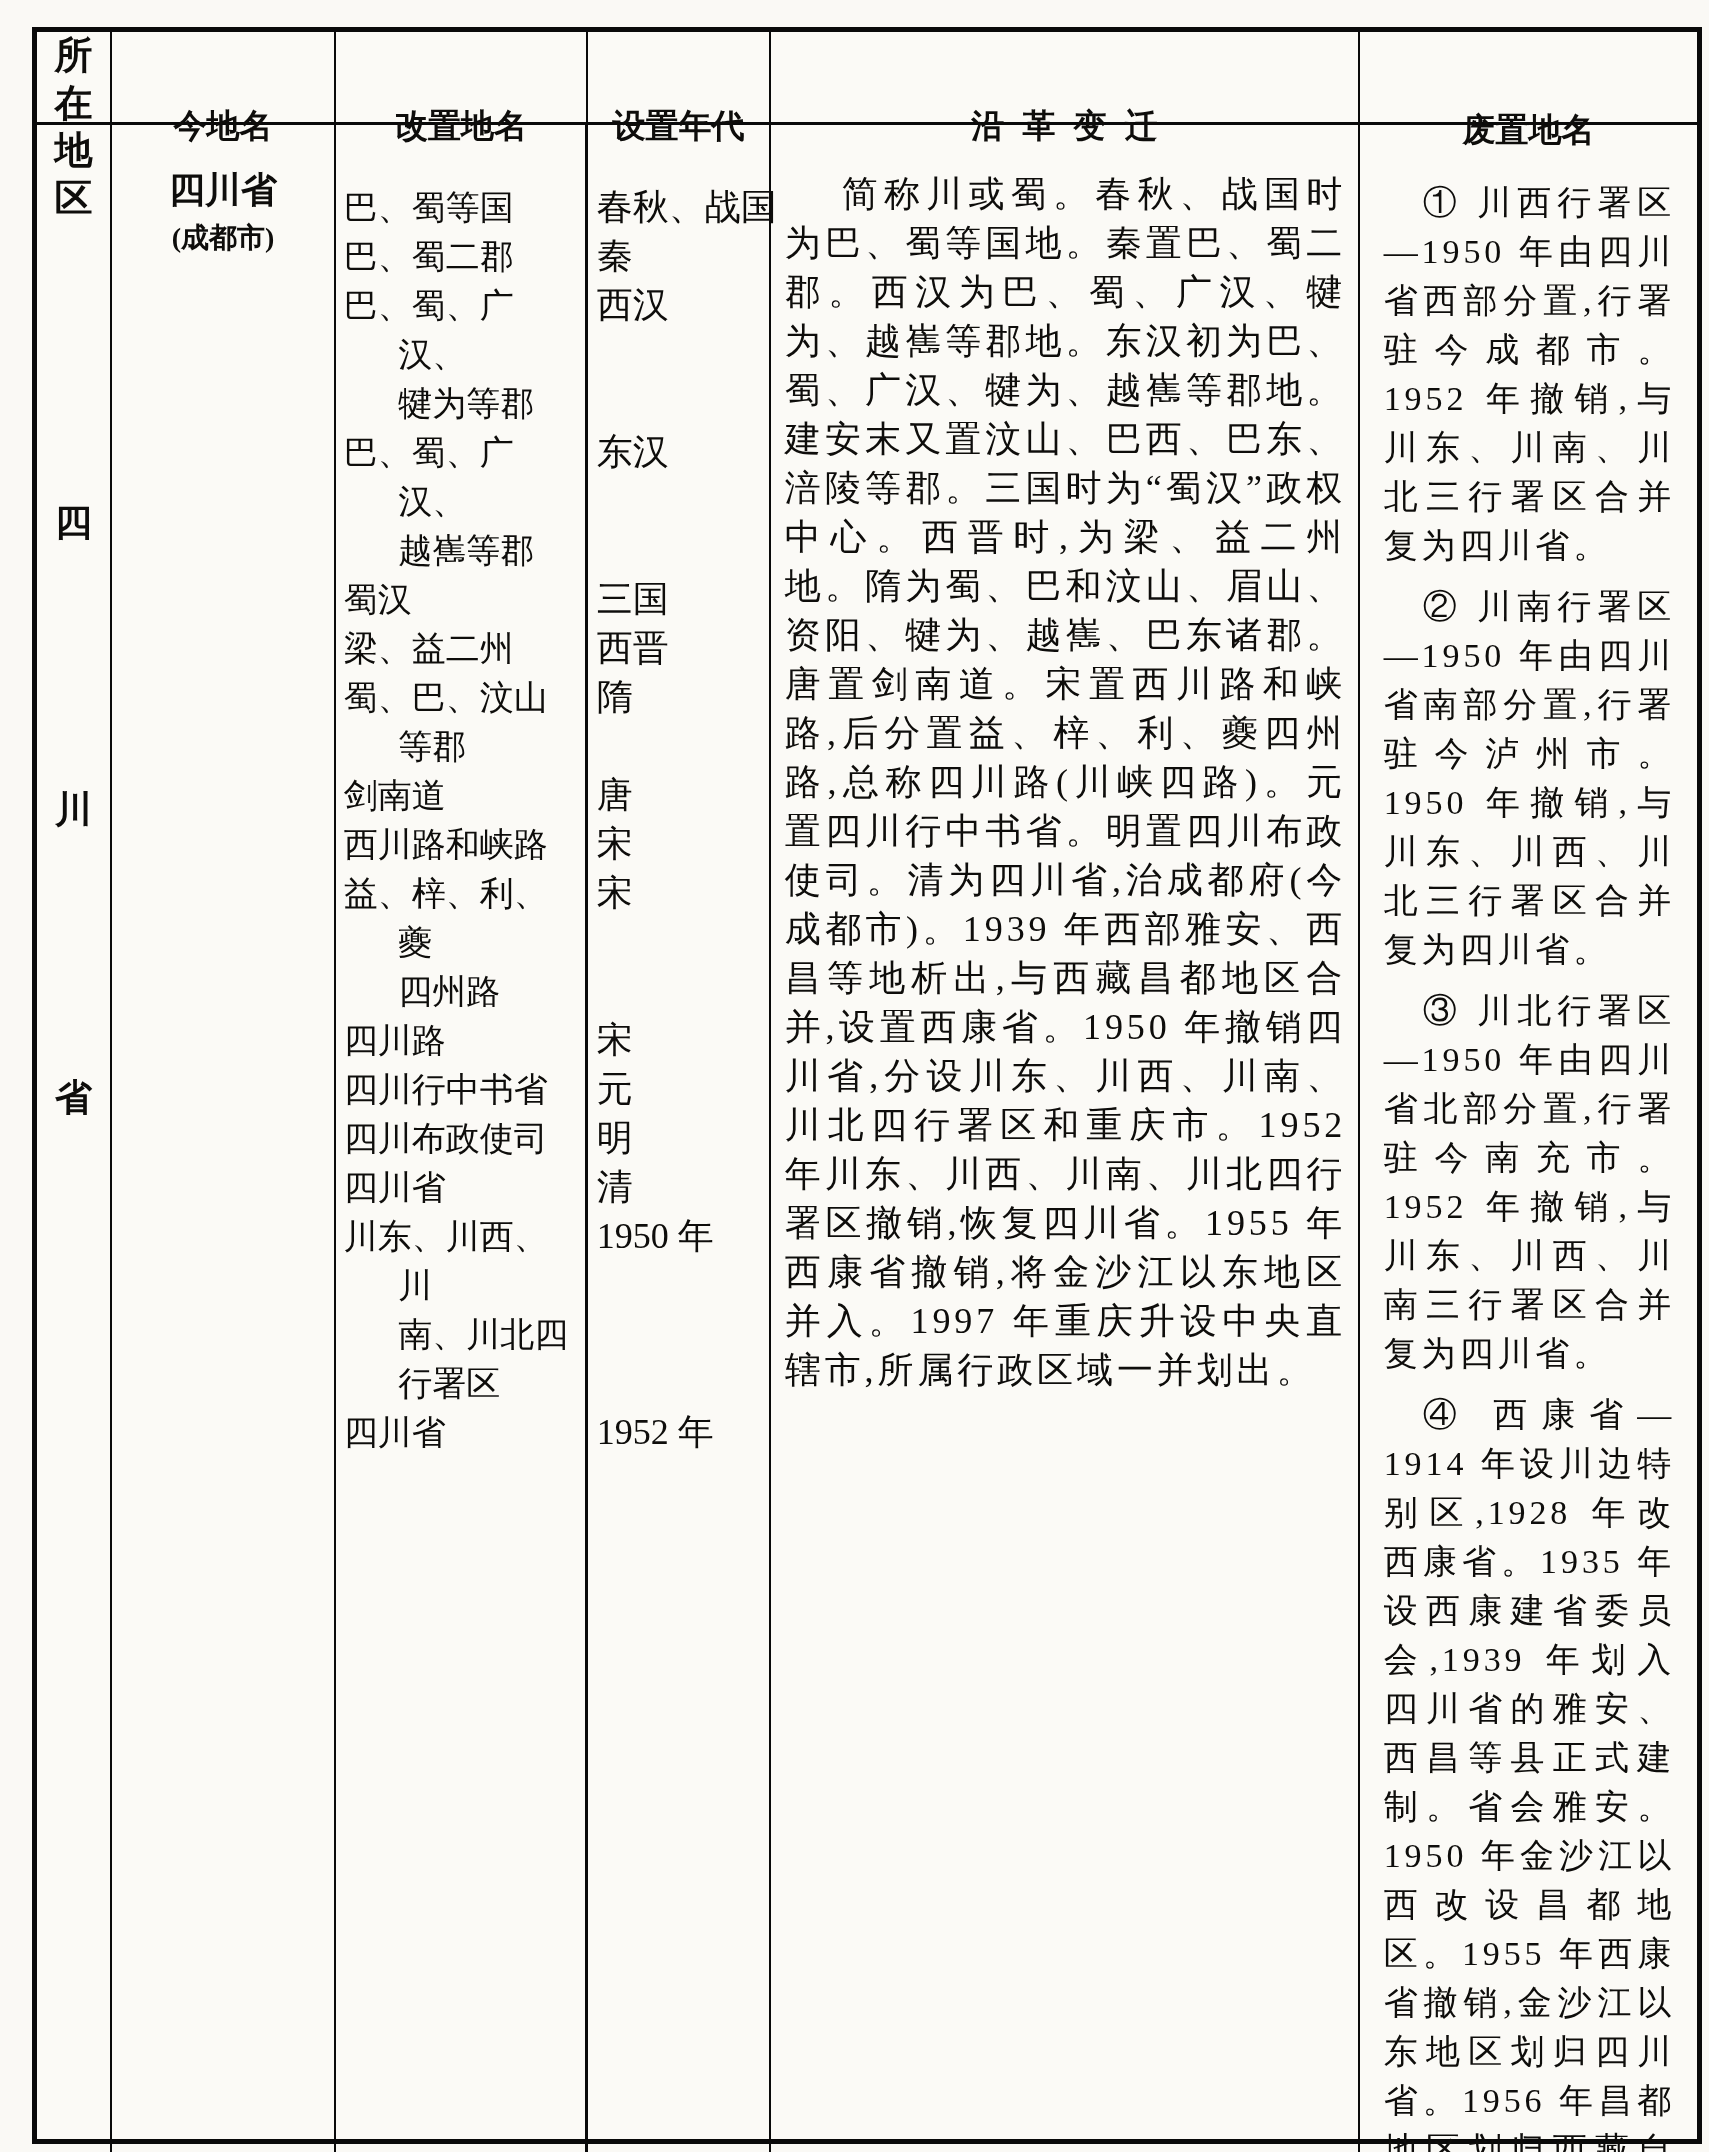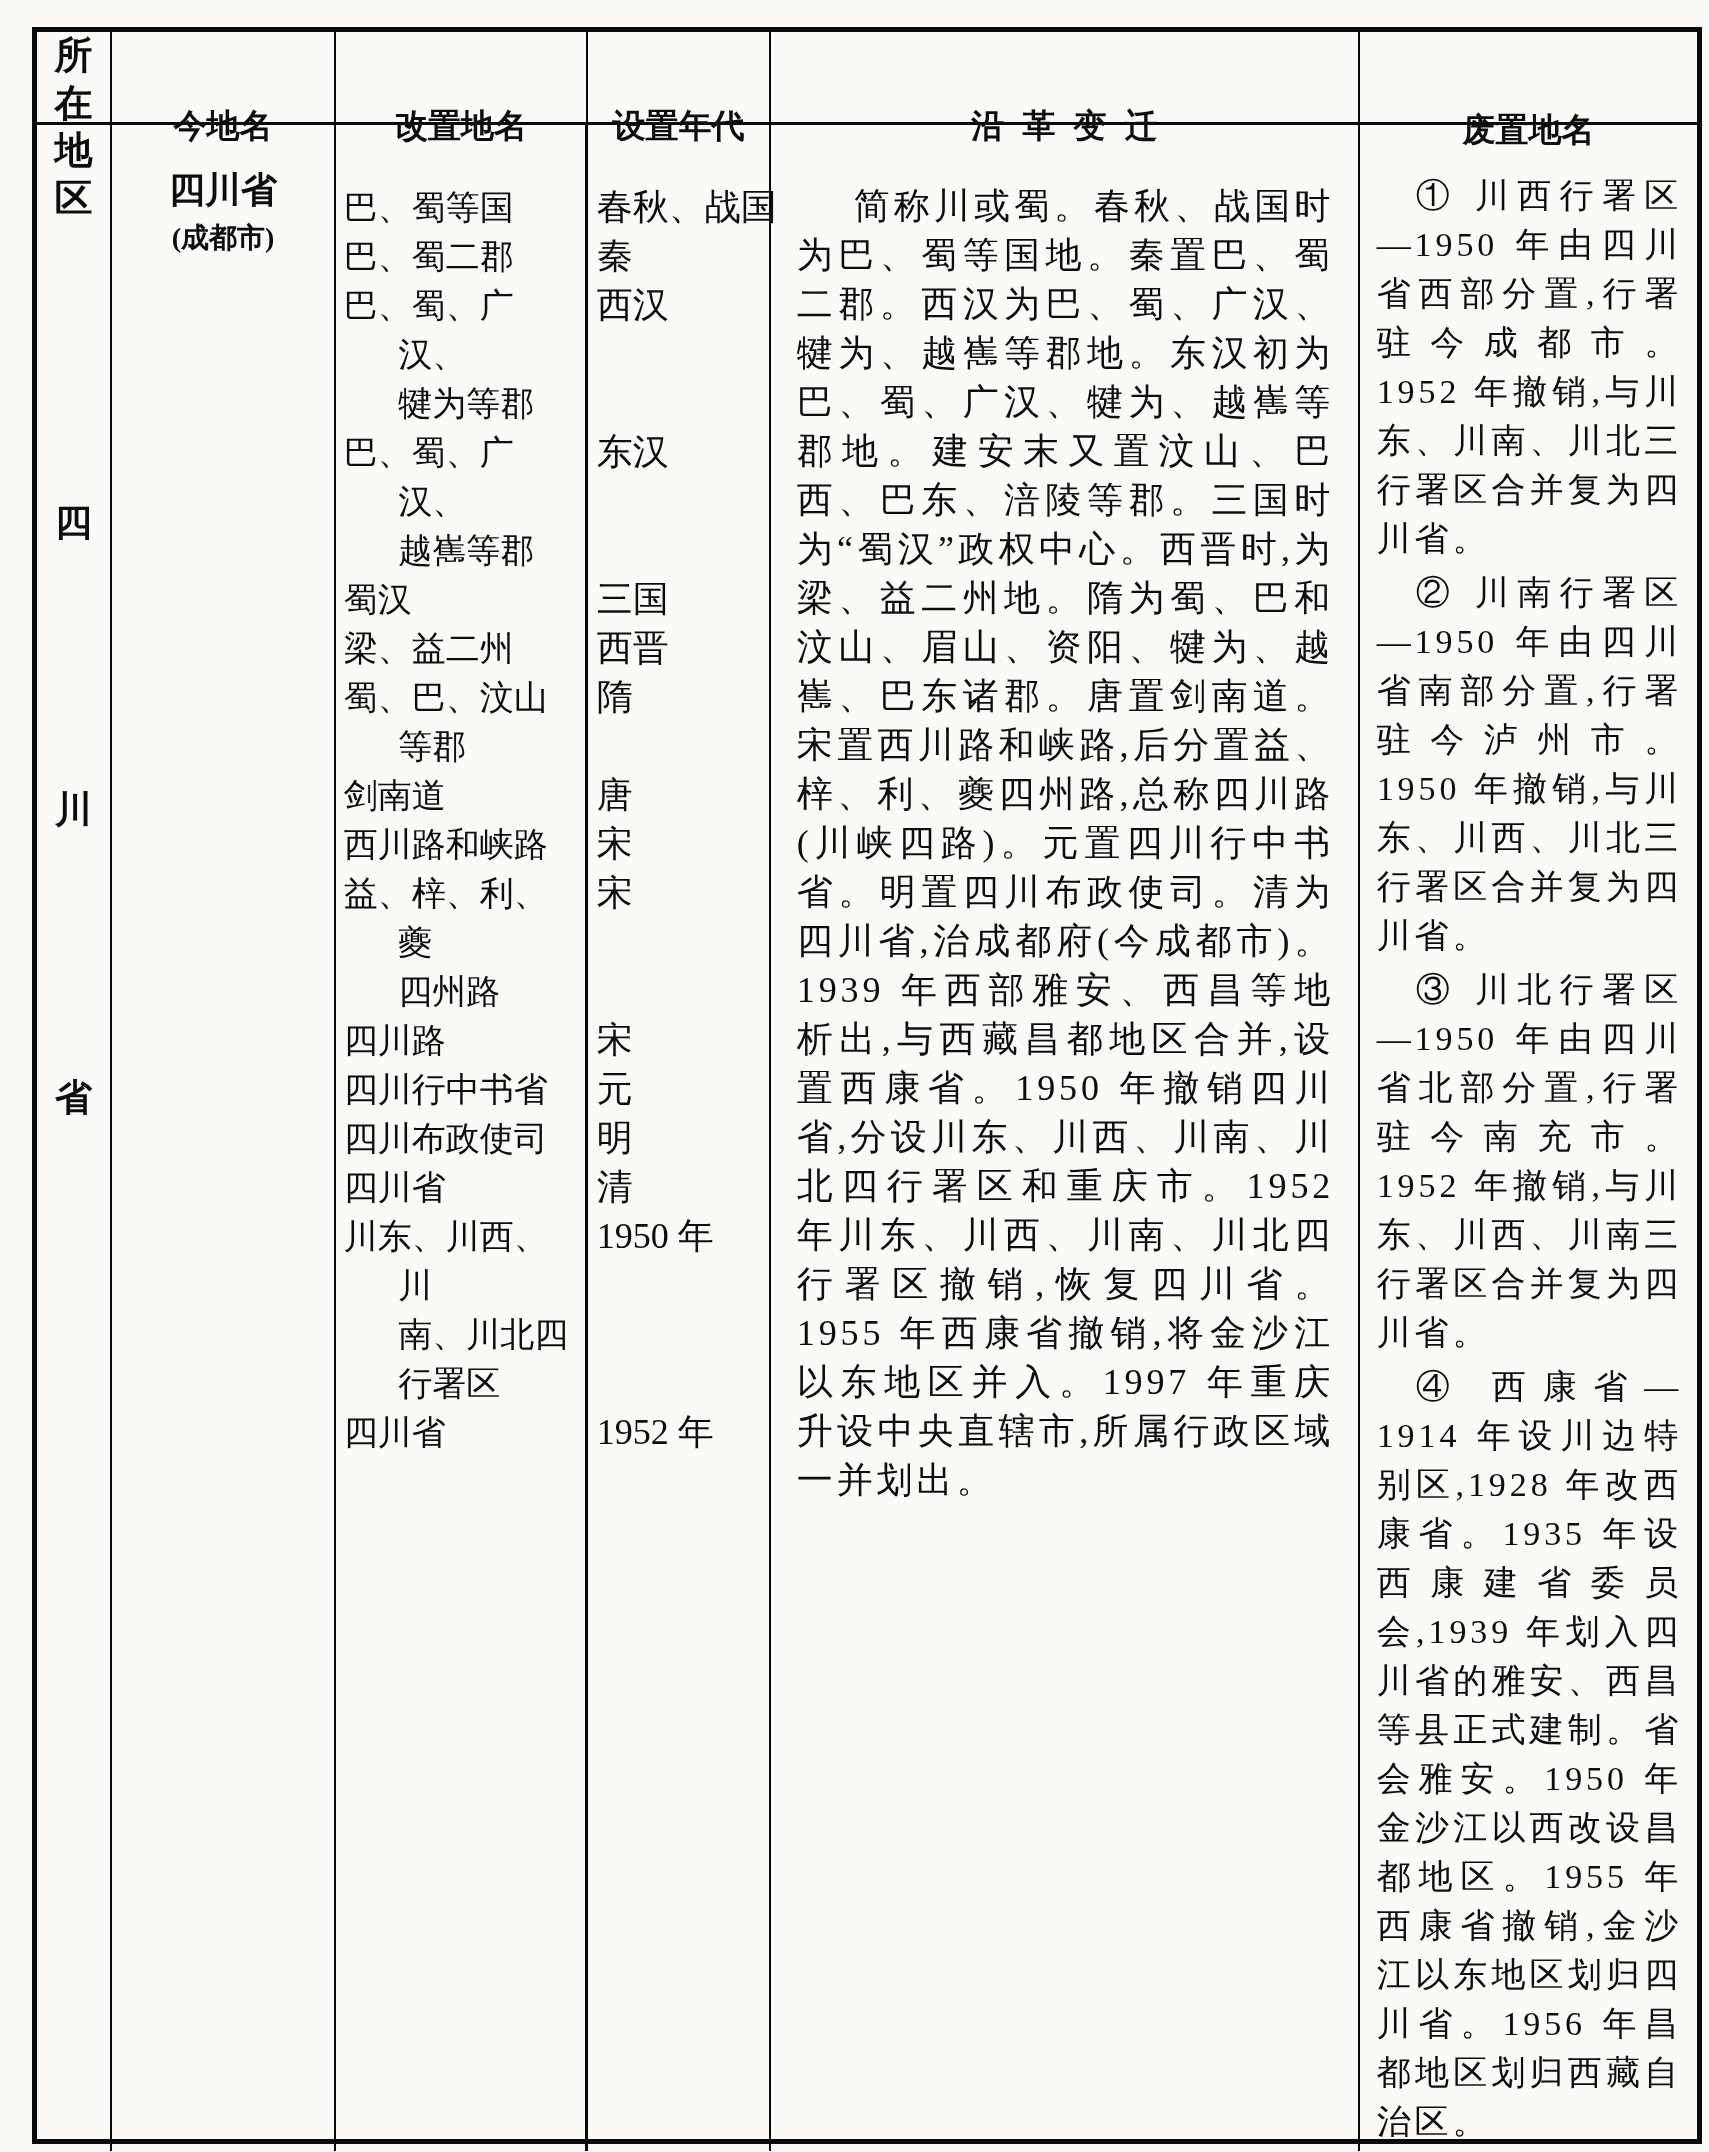--- a/index.html
+++ b/index.html
@@ -51,28 +51,28 @@
   }
   .prow{display:grid;grid-template-columns:249px 1fr;}
   .pname{
     font-size:34px;line-height:49px;white-space:pre-line;
     padding-left:calc(1.6em + 7.8px);text-indent:-1.6em;padding-right:3.9px;
     box-sizing:border-box;
   }
   .pera{font-size:36px;line-height:49px;padding-left:11.7px;white-space:nowrap;}
   
   .history-cell p{
-    margin:16px;padding:41px 7.8px 0 9.8px;
+    margin:4px;padding:41px 7.8px 0 9.8px;
     font-size:36px;letter-spacing:3.9px;line-height:49px;
     text-align:justify;text-align-last:left;text-indent:57px;
   }
   
   .abolished-cell{padding:41px 9.8px 0 11.7px;}
   .abolished-cell p{
-    margin:5px;font-size:34px;letter-spacing:3.9px;line-height:49px;
+    margin:12px;font-size:34px;letter-spacing:3.9px;line-height:49px;
     text-align:justify;text-align-last:left;text-indent:39px;
   }
 </style>
 </head>
 <body>
 
 <div class="table">
 
   <div class="thead">
     <div class="th small">

